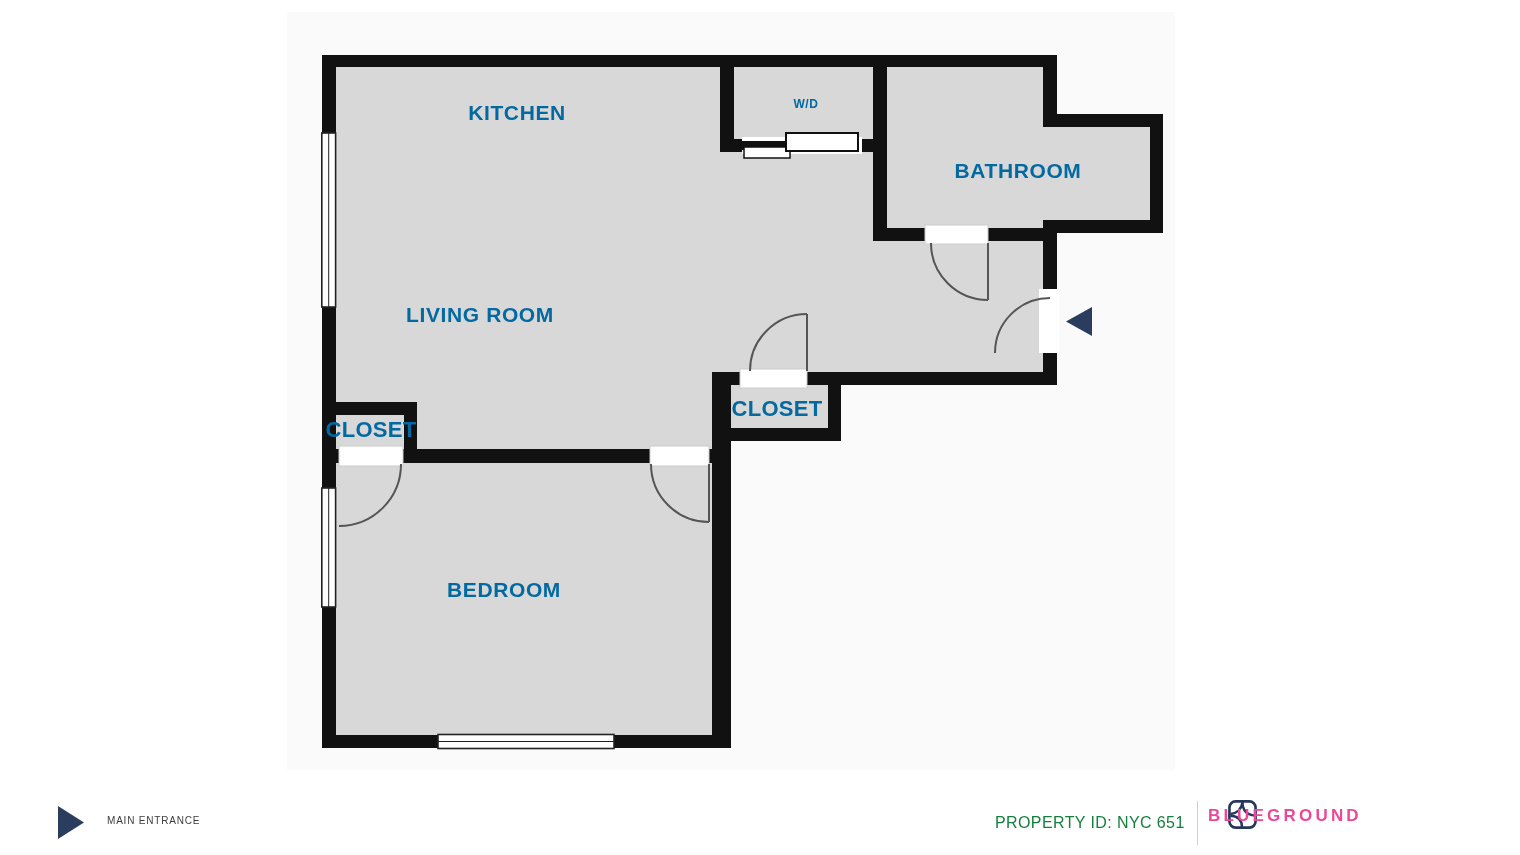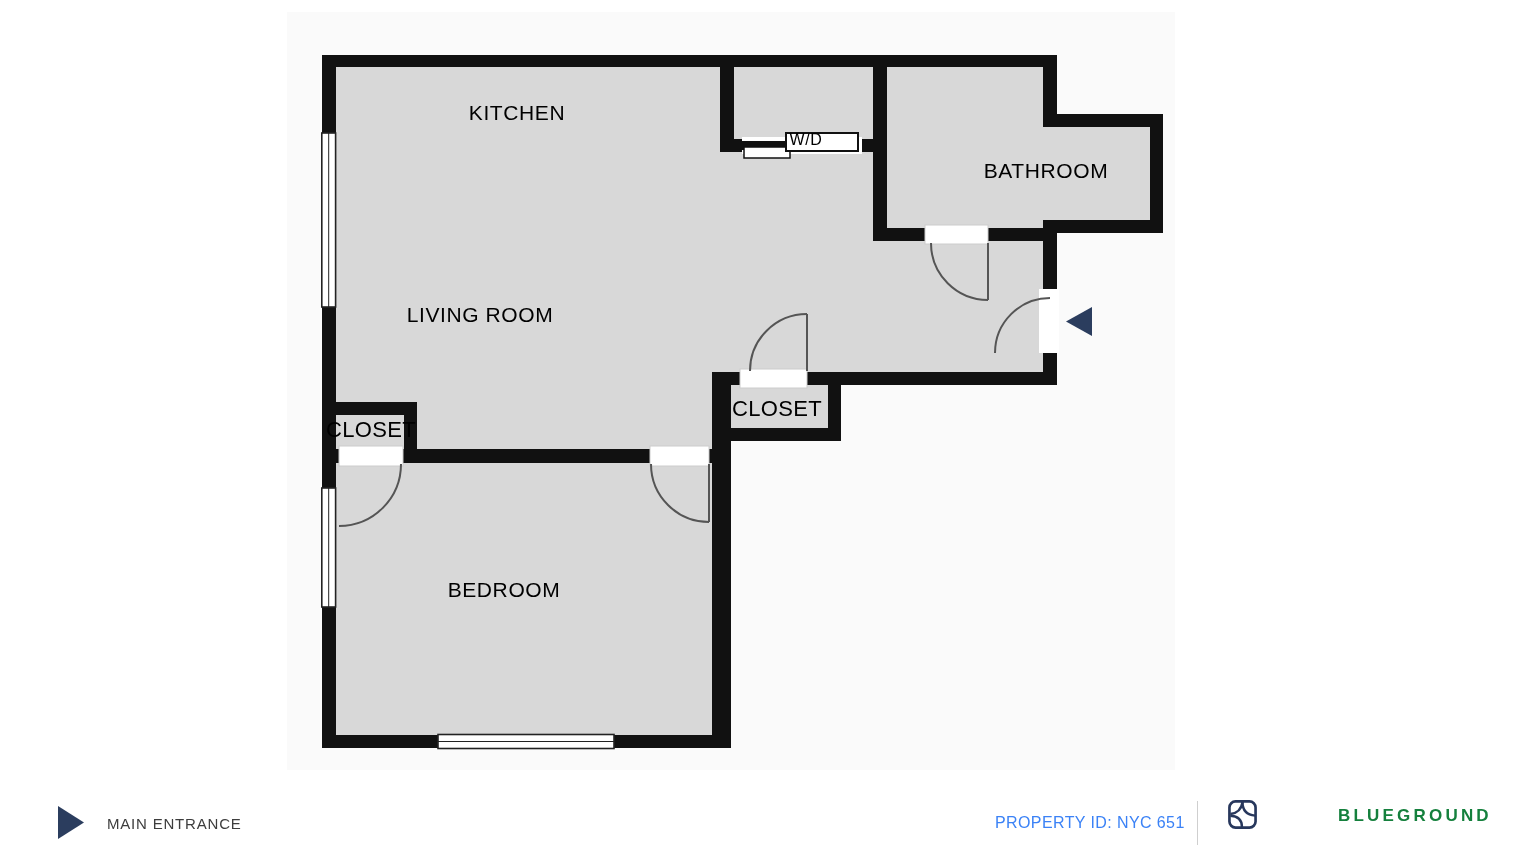--- a/index.html
+++ b/index.html
@@ -1,28 +1,28 @@
 <!DOCTYPE html>
 <html><head>
 <meta charset="utf-8">
 <style>
   html,body{margin:0;padding:0;background:#ffffff;width:1520px;height:855px;overflow:hidden;
     font-family:"Liberation Sans", sans-serif;}
   .stage{position:relative;width:1520px;height:855px;background:#ffffff;}
   .plan-backdrop{position:absolute;left:287px;top:12px;width:888px;height:758px;background:#fafafa;}
   svg.plan{position:absolute;left:0;top:0;}
-  .room-label{position:absolute;transform:translate(-50%,-50%);color:#000000;font-weight:normal;
+  .room-label{position:absolute;transform:translate(-50%,-50%);color:#0369a1;font-weight:bold;
     font-size:21px;letter-spacing:0.6px;white-space:nowrap;}
   .room-label.small{font-size:22px;letter-spacing:0.3px;}
-  .room-label.wd{font-size:16px;margin-top:36px;}
+  .room-label.wd{font-size:12px;}
   .footer-item{position:absolute;white-space:nowrap;}
-  .legend-text{left:107px;top:815px;font-size:15px;color:#3d3d3d;letter-spacing:0.8px;font-weight:normal;}
-  .property-id{left:995px;top:814px;font-size:16px;color:#3b82f6;letter-spacing:0.4px;}
+  .legend-text{left:107px;top:815px;font-size:10px;color:#3d3d3d;letter-spacing:0.8px;font-weight:normal;}
+  .property-id{left:995px;top:814px;font-size:16px;color:#15803d;letter-spacing:0.4px;}
   .divider{position:absolute;left:1197px;top:801px;width:1px;height:44px;background:#cfcfcf;}
-  .brand-name{left:1338px;top:806px;font-size:17px;font-weight:bold;color:#15803d;letter-spacing:3.2px;}
+  .brand-name{left:1208px;top:806px;font-size:17px;font-weight:bold;color:#ec4899;letter-spacing:3.2px;}
   .logo-box{position:absolute;left:1227px;top:799px;width:31px;height:31px;}
 </style>
 </head>
 <body>
 
 <div class="stage">
 
   <div class="plan-backdrop"></div>
 
   <svg class="plan" width="1520" height="855" viewBox="0 0 1520 855">
@@ -102,21 +102,21 @@
       </g>
     </g>
 
     <polygon points="1066,321.5 1092,307 1092,336" fill="#2b3d5e"></polygon>
 
     <polygon points="58,806 58,839 84,822.5" fill="#2b3d5e"></polygon>
   </svg>
 
   <div class="room-label" style="left:517px;top:113px;">KITCHEN</div>
   <div class="room-label wd" style="left:806px;top:104px;">W/D</div>
-  <div class="room-label" style="left:1018px;top:171px;margin-left:28px;">BATHROOM</div>
+  <div class="room-label" style="left:1018px;top:171px;">BATHROOM</div>
   <div class="room-label" style="left:480px;top:296px;margin-top:19px;">LIVING ROOM</div>
   <div class="room-label small" style="left:371px;top:430px;">CLOSET</div>
   <div class="room-label small" style="left:777px;top:409px;">CLOSET</div>
   <div class="room-label" style="left:504px;top:590px;">BEDROOM</div>
 
   <div class="footer-item legend-text">MAIN ENTRANCE</div>
 
   <div class="footer-item property-id">PROPERTY ID: NYC 651</div>
 
   <div class="divider"></div>

